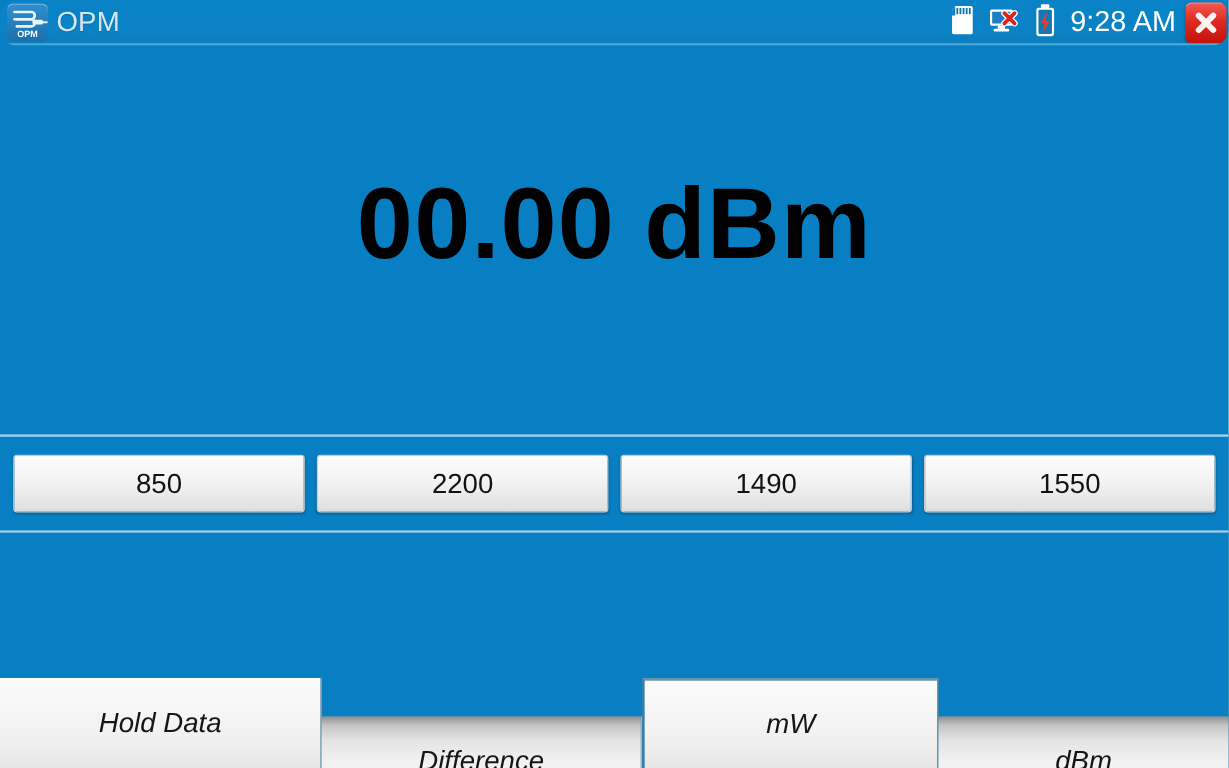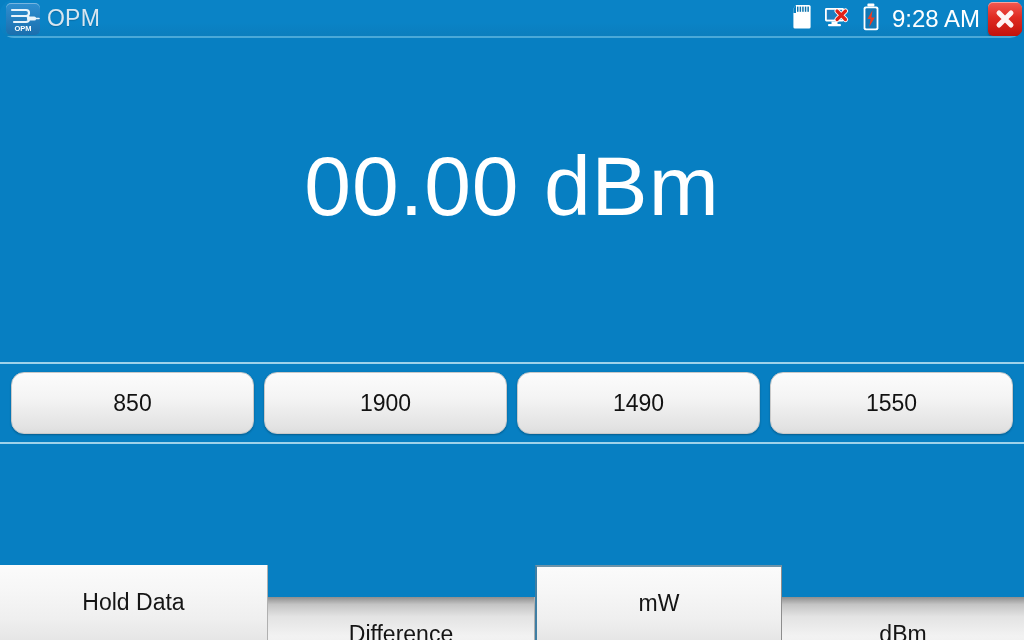--- a/index.html
+++ b/index.html
@@ -84,22 +84,22 @@
   #reading-area {
     position: absolute;
     left: 0; top: 38px;
     width: 1024px; height: 324px;
     display: flex;
     align-items: center;
     justify-content: center;
   }
   #reading-value {
     font-size: 84px;
-    font-weight: 400;
-    color: #ffffff;
+    font-weight: 700;
+    color: #000000;
     letter-spacing: 1px;
     line-height: 1;
     margin-top: -28px;
     white-space: nowrap;
   }
 
   
   #wavelength-bar {
     position: absolute;
     left: 0; top: 362px;
@@ -107,23 +107,23 @@
     box-sizing: border-box;
     border-top: 2px solid #9ed2ea;
     border-bottom: 2px solid #9ed2ea;
     background: #077fc2;
     display: flex;
     align-items: center;
     padding: 0 6px;
   }
   .wl-button {
     flex: 1 1 0;
-    height: 62px;
+    height: 48px;
     margin: 0 5px;
-    border-radius: 13px;
+    border-radius: 3px;
     box-sizing: border-box;
     display: flex;
     align-items: center;
     justify-content: center;
     font-size: 23px;
     color: #121212;
     cursor: pointer;
     background: linear-gradient(to bottom, #fcfcfc 0%, #f4f4f4 42%, #e2e2e2 92%, #dcdcdc 100%);
     border: 1px solid #c9c9c9;
     box-shadow: 0 1px 2px rgba(0,0,0,.28);
@@ -142,20 +142,21 @@
     background: #077fc2;
   }
 
   
   #bottom-bar {
     position: absolute;
     left: 0; top: 565px;
     width: 1024px; height: 75px;
     display: flex;
     background: #077fc2;
+    font-style: italic;
   }
   .bottom-button {
     height: 75px;
     box-sizing: border-box;
     display: flex;
     align-items: center;
     justify-content: center;
     font-size: 23px;
     color: #151515;
     cursor: pointer;
@@ -243,21 +244,21 @@
 
     </div>
   </div>
 
   <div id="reading-area">
     <div id="reading-value">00.00 dBm</div>
   </div>
 
   <div id="wavelength-bar">
     <div class="wl-button">850</div>
-    <div class="wl-button">1900</div>
+    <div class="wl-button">2200</div>
     <div class="wl-button">1490</div>
     <div class="wl-button">1550</div>
   </div>
 
   <div id="filler"></div>
 
   <div id="bottom-bar">
     <div id="btn-hold" class="bottom-button">Hold Data</div>
     <div id="btn-diff" class="bottom-button shaded">Difference</div>
     <div id="btn-mw" class="bottom-button bordered">mW</div>

